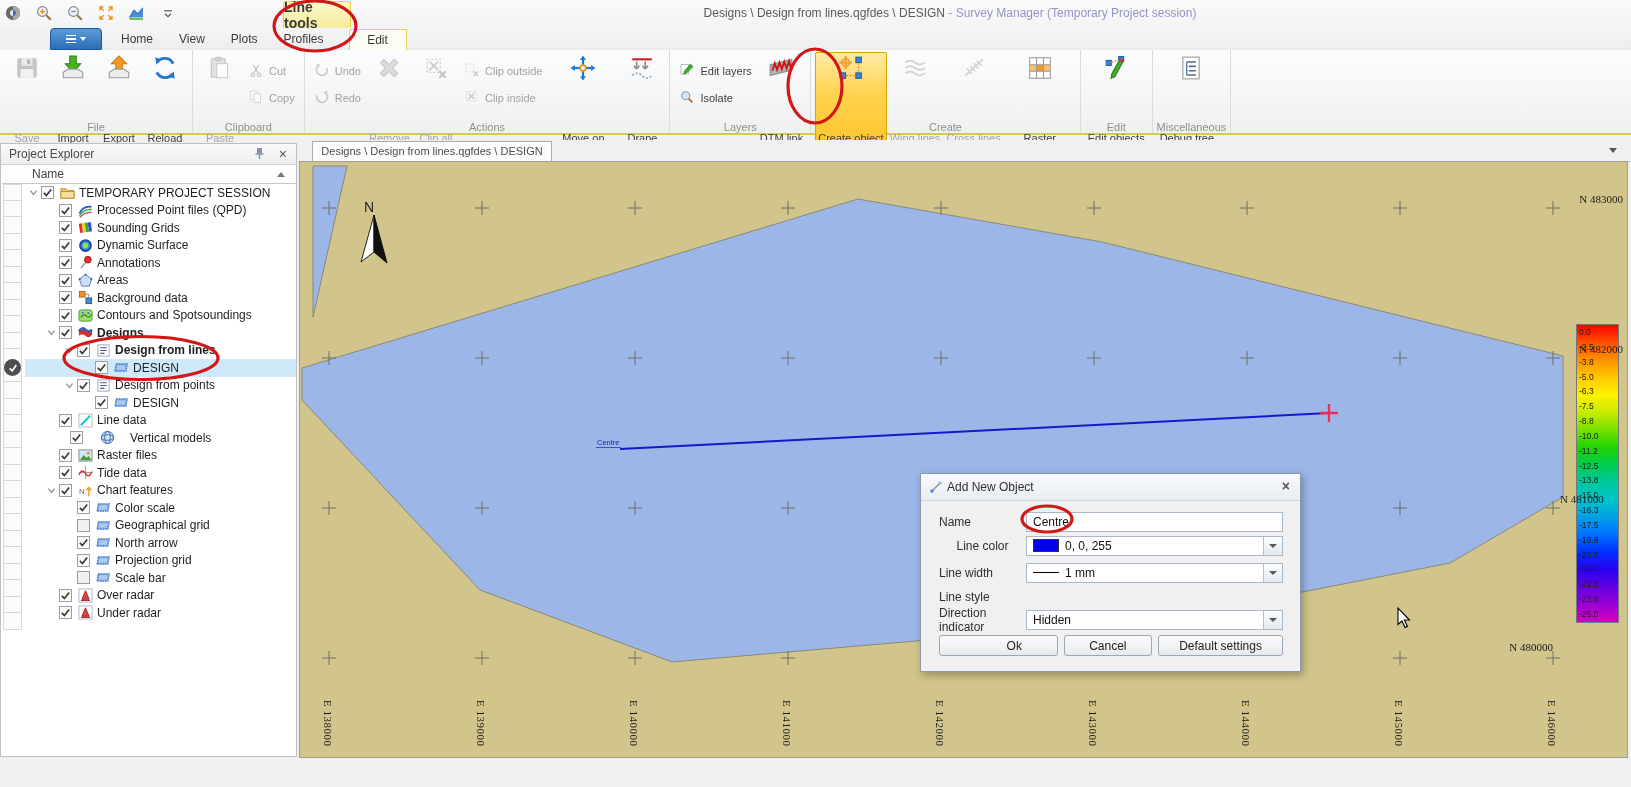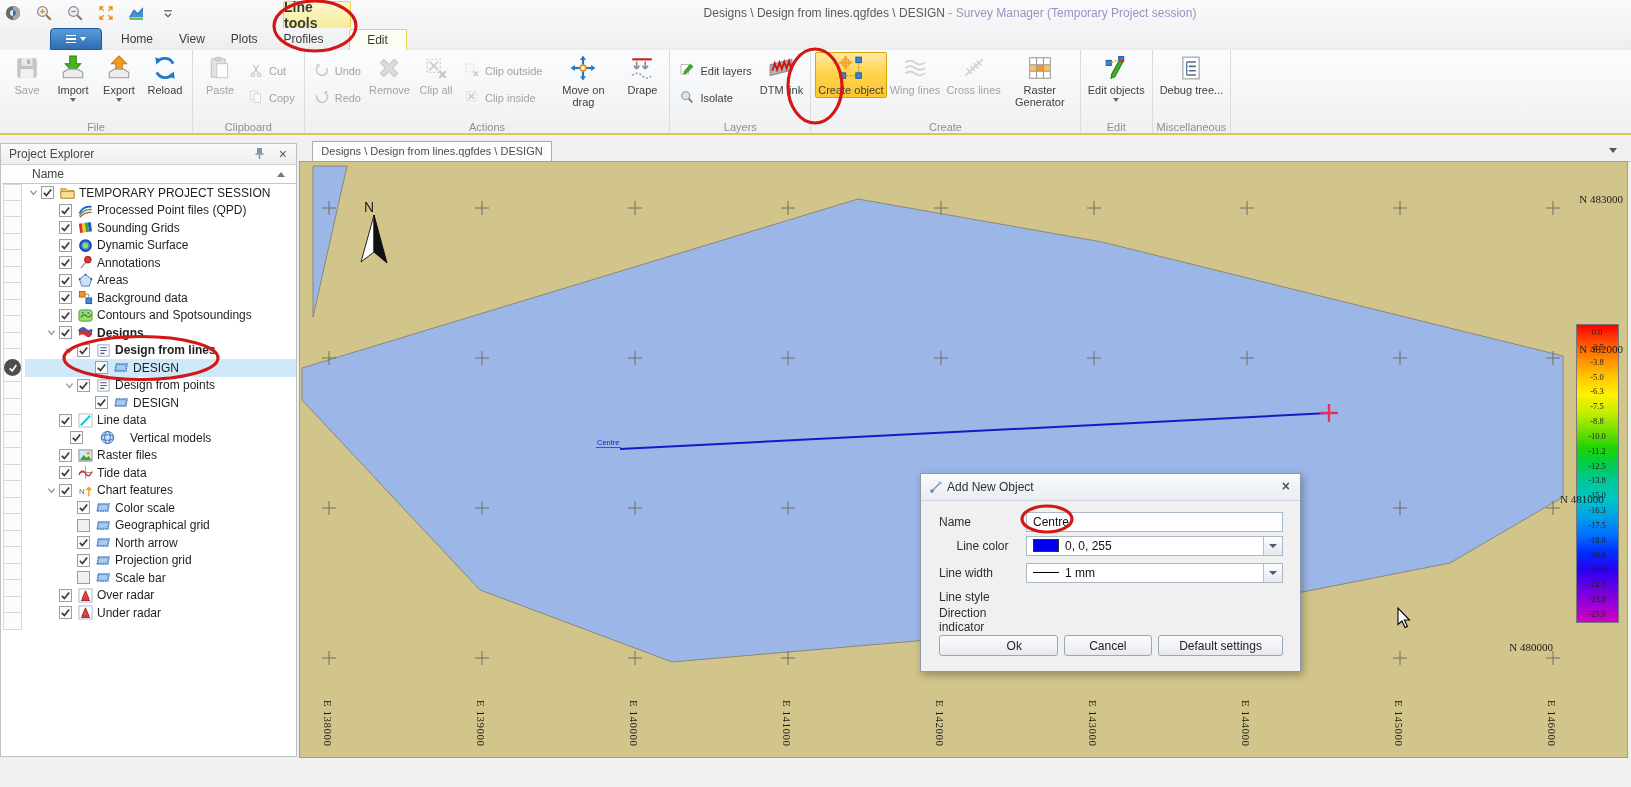--- a/index.html
+++ b/index.html
@@ -25,21 +25,21 @@
   .appbtn .dd{width:0;height:0;border-left:3.5px solid transparent;border-right:3.5px solid transparent;border-top:4px solid #fff;}
   .tab{padding:3px 13px;font-size:12px;color:#3c3c3c;height:20px;box-sizing:border-box;}
   .tab-edit{margin-left:12px;width:58px;height:21px;box-sizing:border-box;background:#fefdf3;border:1px solid #e3d44e;border-bottom:none;
       border-radius:2px 2px 0 0;text-align:center;padding-top:3px;color:#3a3a3a;}
   
   .ribbon{position:absolute;left:0;top:50px;width:1631px;height:83px;background:linear-gradient(#fbfcfd,#eef0f2);
       border-bottom:2px solid #d6ca4e;display:flex;align-items:stretch;}
   .rib-group{position:relative;border-right:1px solid #dcdcdc;padding:2px 4px 12px 4px;}
   .rib-items{display:flex;align-items:flex-start;height:66px;}
   .rib-caption{position:absolute;left:0;right:0;bottom:0;text-align:center;font-size:11px;color:#8f8f8f;}
-  .rib-large{display:flex;flex-direction:column;align-items:center;min-width:40px;max-width:66px;padding:2px 3px;border-radius:2px;}
+  .rib-large{display:flex;flex-direction:column;align-items:center;min-width:40px;max-width:66px;padding:2px 3px;border-radius:2px;gap:48px;}
   .rib-large .icn{height:28px;display:flex;align-items:center;}
   .rib-large .lbl{font-size:11px;line-height:1.1;text-align:center;color:#3f3f3f;margin-top:2px;}
   .rib-large.dis .lbl{color:#a3a3a3;}
   .dis .icn{filter:grayscale(1) opacity(.5);}
   .rib-large .ddt{width:0;height:0;border-left:3.5px solid transparent;border-right:3.5px solid transparent;border-top:4px solid #666;margin-top:2px;}
   .rib-large.hl{background:linear-gradient(#ffeaa6,#ffd34d 45%,#fdc52e);border:1px solid #dba400;padding:1px 2px;}
   .rib-stack{display:flex;flex-direction:column;gap:5px;padding-top:8px;}
   .rib-small{display:flex;align-items:center;gap:5px;height:22px;padding:0 5px;border-radius:2px;}
   .rib-small .lbl{font-size:11px;color:#3f3f3f;white-space:nowrap;}
   .rib-small.dis .lbl{color:#a3a3a3;}
@@ -69,21 +69,21 @@
   
   .maptabs{position:absolute;left:300px;top:140px;width:1331px;height:22px;background:#f1f0f1;border-bottom:1px solid #c9c9c9;box-sizing:border-box;}
   .maptab{position:absolute;left:12px;top:1px;width:240px;height:21px;background:#fdfdfd;border:1px solid #ababab;border-bottom:none;
       box-sizing:border-box;text-align:center;font-size:11px;color:#4c4c4c;padding-top:3px;}
   .maptabs .dd{position:absolute;right:14px;top:8px;width:0;height:0;border-left:4.5px solid transparent;border-right:4.5px solid transparent;border-top:5px solid #555;}
   .canvas{position:absolute;left:300px;top:162px;width:1327px;height:595px;background:#d2c58b;outline:1px solid #a0a090;}
   .canvas svg{position:absolute;left:0;top:0;}
   .maplabel{position:absolute;font-family:"Liberation Serif","DejaVu Serif",serif;font-size:11px;color:#1c1c1c;z-index:6;white-space:nowrap;}
   .elabel{transform:rotate(90deg);transform-origin:0 0;letter-spacing:.5px;}
   .scale{position:absolute;left:1577px;top:325px;width:41px;height:297px;z-index:5;outline:1px solid #777;}
-  .scale .v{position:absolute;right:3px;width:36px;text-align:center;font-size:8.5px;color:#1f1f1f;font-family:Liberation Serif, serif;}
+  .scale .v{position:absolute;right:3px;width:36px;text-align:left;font-size:8.5px;color:#1f1f1f;font-family:Liberation Sans, sans-serif;}
   
   .dlg{position:absolute;left:920px;top:473px;width:381px;height:199px;background:#f0f0f0;border:1px solid #8a9aa8;
       box-shadow:2px 3px 8px rgba(0,0,0,.3);z-index:10;box-sizing:border-box;}
   .dlg-title{position:relative;height:26px;background:linear-gradient(#f8fafc,#e9edf1);border-bottom:1px solid #cdd5dc;}
   .dlg-title .t{position:absolute;left:26px;top:6px;font-size:12px;color:#2f2f2f;}
   .dlg-title .ticn{position:absolute;left:8px;top:6px;}
   .dlg-close{position:absolute;right:10px;top:4px;font-size:14px;font-weight:bold;color:#555;}
   .dlg-body{padding:10px 17px 0 18px;}
   .frow{display:flex;align-items:center;height:21px;}
   .frow .flbl{width:87px;flex:none;font-size:12px;color:#2f2f2f;}
@@ -1016,20 +1016,26 @@
             <span class="ddb">
               <i></i>
             </span>
           </div>
         </div>
         <div class="frow" style="margin-top: 3px;">
           <span class="flbl">Line style</span>
         </div>
         <div class="frow" style="margin-top: 2px;">
           <span class="flbl">Direction indicator</span>
+          <div class="fctl">
+            <span>Hidden</span>
+            <span class="ddb">
+              <i></i>
+            </span>
+          </div>
         </div>
         <div class="dlg-btns">
           <div class="dbtn" style="width: 120px; padding-left: 32px;">Ok</div>
           <div class="dbtn" style="width: 90px;">Cancel</div>
           <div class="dbtn" style="width: 127px;">Default settings</div>
         </div>
       </div>
   </div>
 
   <svg class="annot" width="1631" height="787" viewBox="0 0 1631 787">

